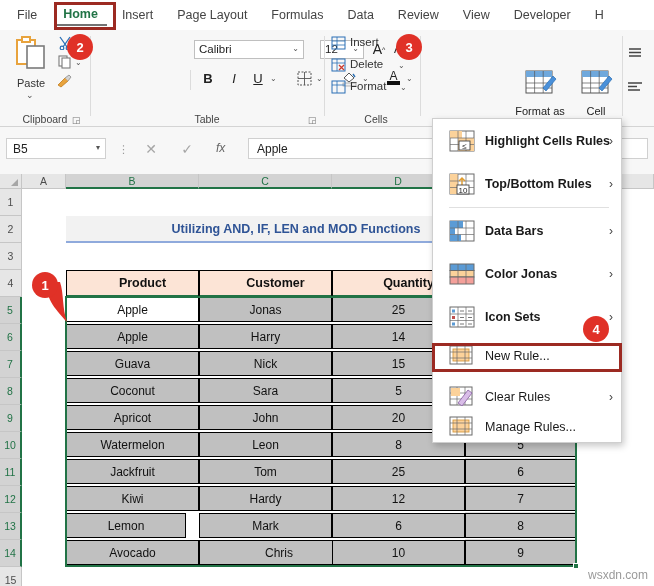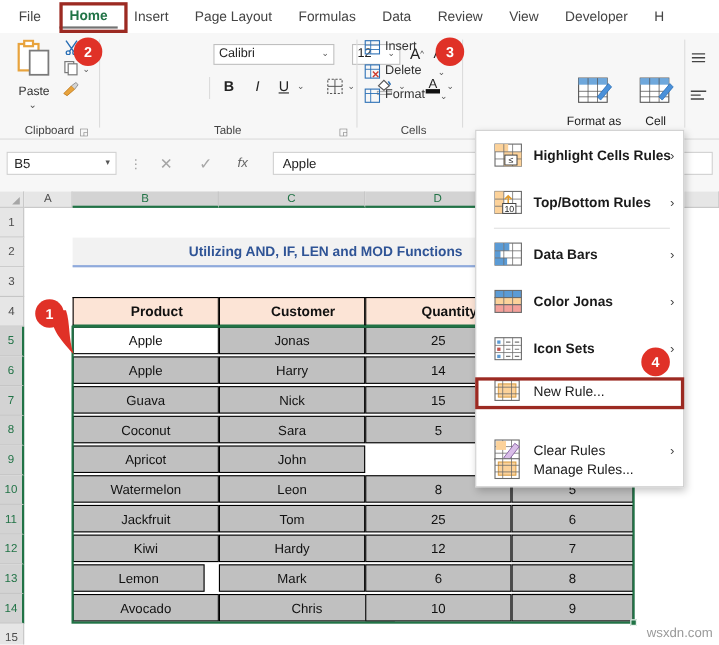--- a/index.html
+++ b/index.html
@@ -466,20 +466,21 @@
     <div class="dcell" style="left:332px; top:177px; width:133px;">15</div>
     <div class="dcell" style="left:465px; top:177px; width:111px;"></div>
 
     <div class="dcell" style="left:66px;  top:204px; width:133px;">Coconut</div>
     <div class="dcell" style="left:199px; top:204px; width:133px;">Sara</div>
     <div class="dcell" style="left:332px; top:204px; width:133px;">5</div>
     <div class="dcell" style="left:465px; top:204px; width:111px;"></div>
 
     <div class="dcell" style="left:66px;  top:231px; width:133px;">Apricot</div>
     <div class="dcell" style="left:199px; top:231px; width:133px;">John</div>
+    <div class="dcell" style="left:332px; top:231px; width:133px;">20</div>
     <div class="dcell" style="left:465px; top:231px; width:111px;"></div>
 
     <div class="dcell" style="left:66px;  top:258px; width:133px;">Watermelon</div>
     <div class="dcell" style="left:199px; top:258px; width:133px;">Leon</div>
     <div class="dcell" style="left:332px; top:258px; width:133px;">8</div>
     <div class="dcell" style="left:465px; top:258px; width:111px;">5</div>
 
     <div class="dcell" style="left:66px;  top:285px; width:133px;">Jackfruit</div>
     <div class="dcell" style="left:199px; top:285px; width:133px;">Tom</div>
     <div class="dcell" style="left:332px; top:285px; width:133px;">25</div>
@@ -586,21 +587,21 @@
       <span class="mi-ico" style="top:7px;">
         <svg width="24" height="20" viewBox="0 0 24 20">
           <rect x="1" y="1" width="22" height="18" fill="#fff" stroke="#6b6b6b" stroke-width="1"></rect>
           <rect x="4" y="4" width="16" height="12" fill="#fcd29a" stroke="#d79a3e" stroke-width="0.9"></rect>
           <path d="M8 1 V19 M16 1 V19 M1 7 H23 M1 13 H23" stroke="#6b6b6b" stroke-width="0.7"></path>
         </svg>
       </span>
       <span class="mlbl">New Rule...</span>
     </div>
 
-    <div class="mi plain" style="top:273px; height:36px;padding-left:15px;">
+    <div class="mi plain" style="top:260px; height:36px;padding-left:15px;">
       <span class="mi-ico" style="top:7px;">
         <svg width="24" height="20" viewBox="0 0 24 20">
           <rect x="1" y="1" width="22" height="18" fill="#fff" stroke="#6b6b6b" stroke-width="1"></rect>
           <path d="M8 1 V19 M16 1 V19 M1 7 H23 M1 13 H23" stroke="#6b6b6b" stroke-width="0.7"></path>
           <rect x="2" y="2" width="9" height="8" fill="#fcd29a"></rect>
           <path d="M9 17 L19 4 L23 7 L13 20 Z" fill="#d9bde8" stroke="#8e6aa8" stroke-width="0.9"></path>
         </svg>
       </span>
       <span class="mlbl">Clear Rules</span>
       <span class="chev">›</span>

